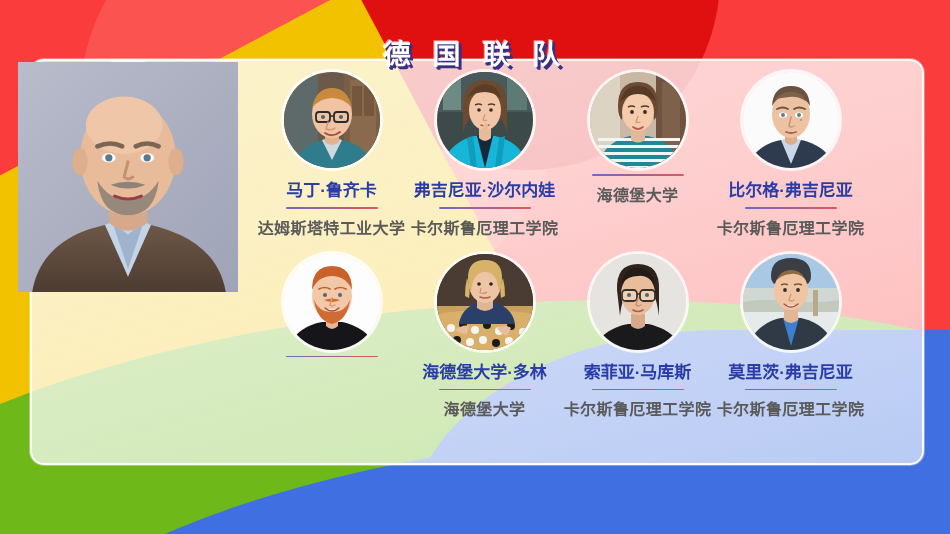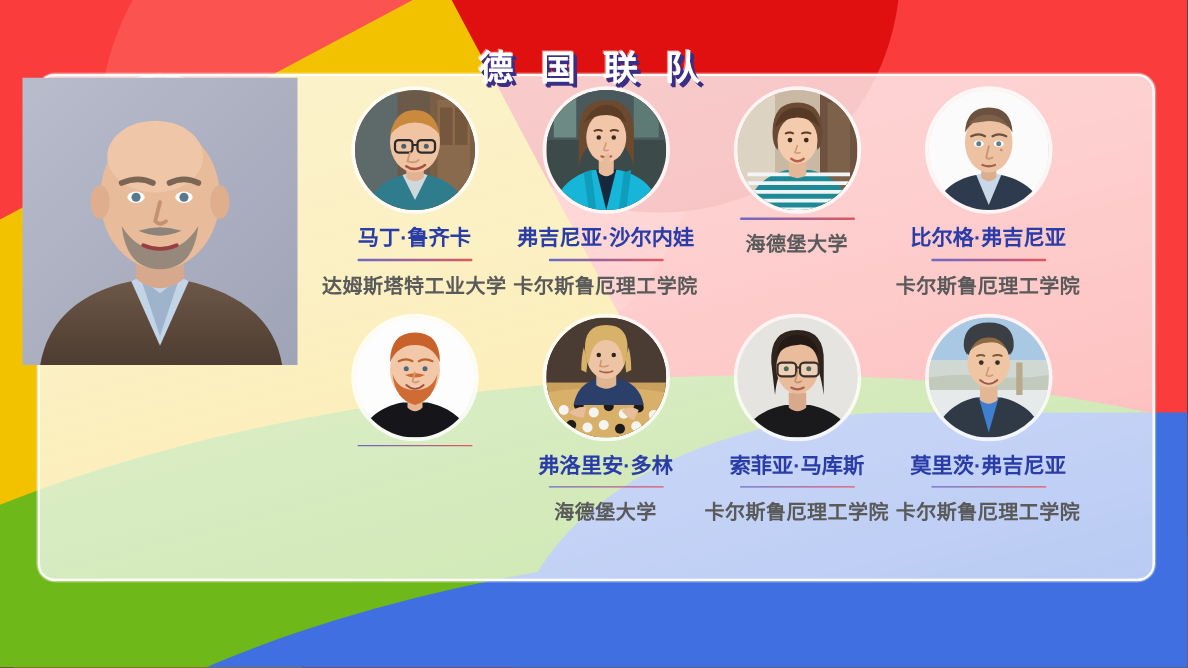--- a/index.html
+++ b/index.html
@@ -479,21 +479,21 @@
               <path d="M66 24 Q62 34 64 44 L68 42 Q68 32 66 24 Z" fill="#d8b268"></path>
               <circle cx="42" cy="30" r="1.8" fill="#2e2620"></circle>
               <circle cx="54" cy="30" r="1.8" fill="#2e2620"></circle>
               <path d="M44 34 L43 39 Q48 40 50 38" stroke="#cb9574" stroke-width="1.2" fill="none"></path>
               <path d="M43 43 Q48 45 53 43" stroke="#a8604c" stroke-width="1.5" fill="none" stroke-linecap="round"></path>
               <path d="M18 76 Q26 70 32 72 L30 80 Q24 80 18 76 Z" fill="#e7bd9b"></path>
               <path d="M60 74 Q68 70 74 74 L70 82 Q64 80 60 74 Z" fill="#e7bd9b"></path>
             </svg>
           </div>
         </div>
-        <div class="member-name">弗洛里安·多林</div>
+        <div class="member-name">海德堡大学·多林</div>
         <div class="rule"></div>
         <div class="member-org">海德堡大学</div>
       </div>
 
       <div class="member">
         <div class="member-photo">
           <div class="ph">
             <svg viewBox="0 0 96 96" preserveAspectRatio="xMidYMid slice">
               <rect width="96" height="96" fill="#eceae6"></rect>
               <rect x="0" y="0" width="96" height="96" fill="#e6e4e0"></rect>

